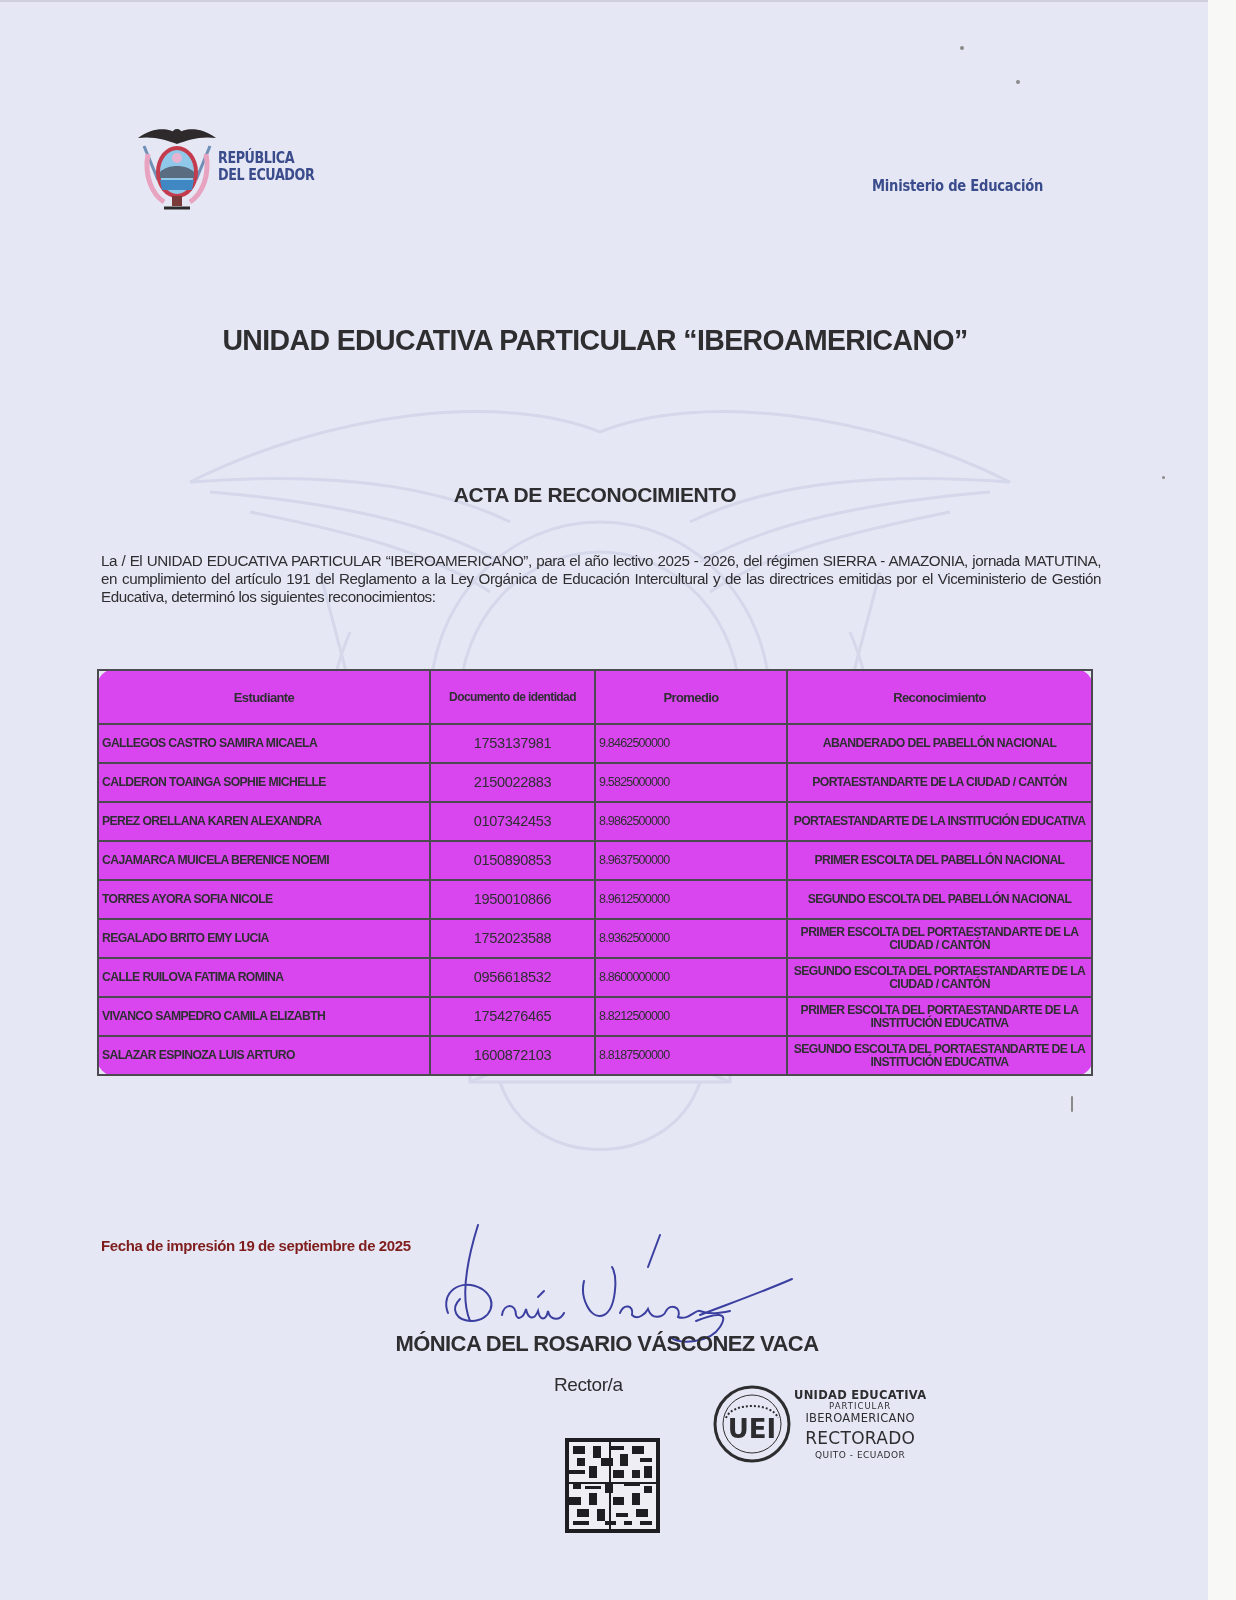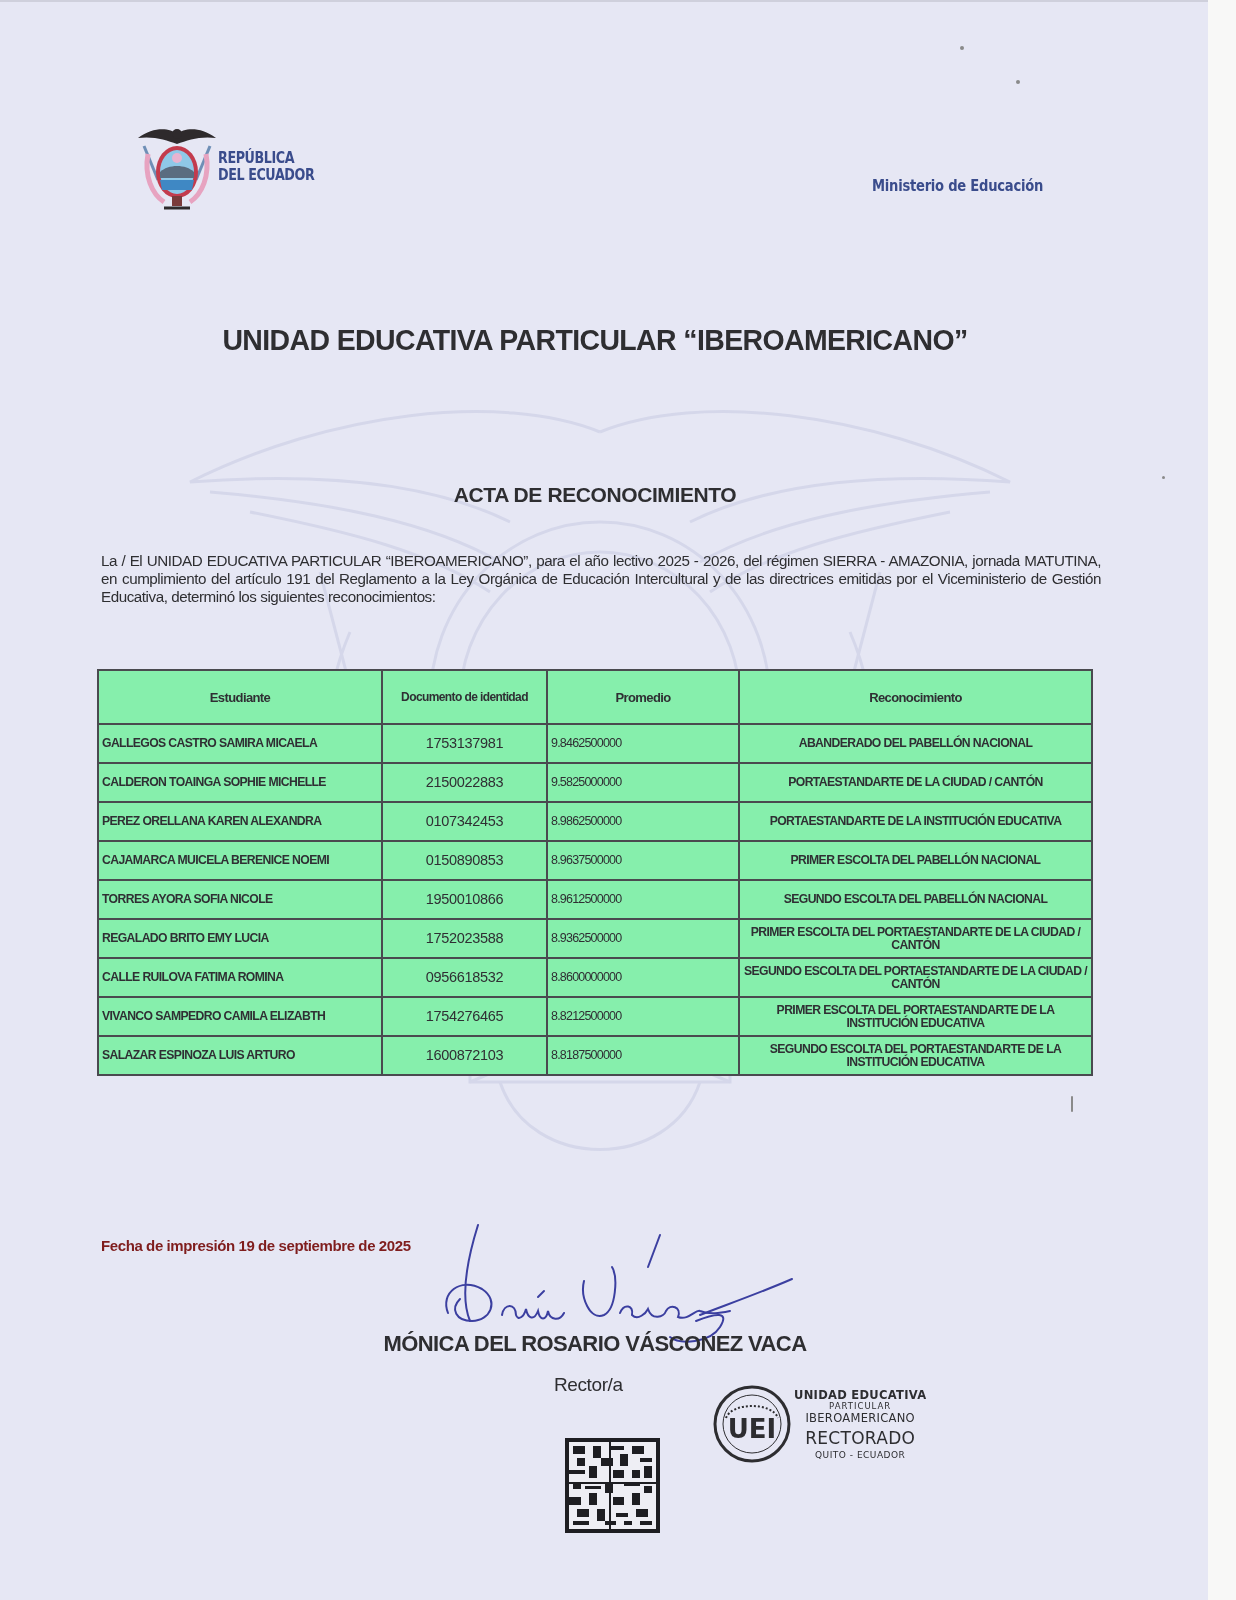--- a/index.html
+++ b/index.html
@@ -49,42 +49,42 @@
       position: absolute; left: 0; top: 481px; width: 1190px; text-align: center;
       font-size: 21px; font-weight: bold; color: #2e2e31; letter-spacing: -0.4px;
     }
     .intro {
       position: absolute; left: 101px; top: 550px; width: 1000px;
       font-size: 15.2px; line-height: 18px; color: #2e2e31; letter-spacing: -0.45px;
       text-align: justify;
     }
     table.recog {
       position: absolute; left: 97px; top: 667px; width: 996px;
-      border-collapse: collapse; background: #86efac;
+      border-collapse: collapse; background: #d946ef; border-radius: 18px;
     }
     table.recog th, table.recog td {
       border: 2px solid #4a4a4f; color: #2f2f33;
       font-size: 12.2px; letter-spacing: -0.6px; padding: 0 3px;
     }
     table.recog th {
       height: 54px; font-weight: bold; text-align: center; font-size: 13px;
     }
     table.recog th.small { font-size: 12px; line-height: 13px; }
     table.recog td { height: 39px; font-weight: bold; line-height: 13px; }
-    td.c-name { text-align: left; padding-left: 4px; width: 284px; }
+    td.c-name { text-align: left; padding-left: 4px; width: 332px; }
     td.c-id { text-align: center; width: 165px; font-size: 14.5px !important; font-weight: normal !important; letter-spacing: -0.3px !important; margin-top: 28px; }
     td.c-avg { text-align: left; width: 192px; font-weight: normal !important; font-size: 12.5px !important; letter-spacing: -0.8px !important; }
     td.c-rec { text-align: center; }
     .fecha {
       position: absolute; left: 101px; top: 1235px;
       font-size: 15px; font-weight: bold; color: #7f1d1d; letter-spacing: -0.4px;
     }
     .signature { position: absolute; left: 420px; top: 1215px; width: 380px; height: 130px; }
     .signer {
-      position: absolute; left: 0; top: 1329px; width: 1190px; text-align: center;
+      position: absolute; left: 12px; top: 1329px; width: 1190px; text-align: center;
       font-size: 22px; font-weight: bold; color: #2e2e31; letter-spacing: -0.6px;
     }
     .role {
       position: absolute; left: 554px; top: 1372px;
       font-size: 19px; font-weight: normal; color: #2e2e31; letter-spacing: -0.4px;
     }
     .qr { position: absolute; left: 565px; top: 1436px; width: 95px; height: 95px; }
     .stamp { position: absolute; left: 712px; top: 1382px; display: flex; align-items: center; }
     .stamp-seal { width: 80px; height: 80px; }
     .stamp-text {

